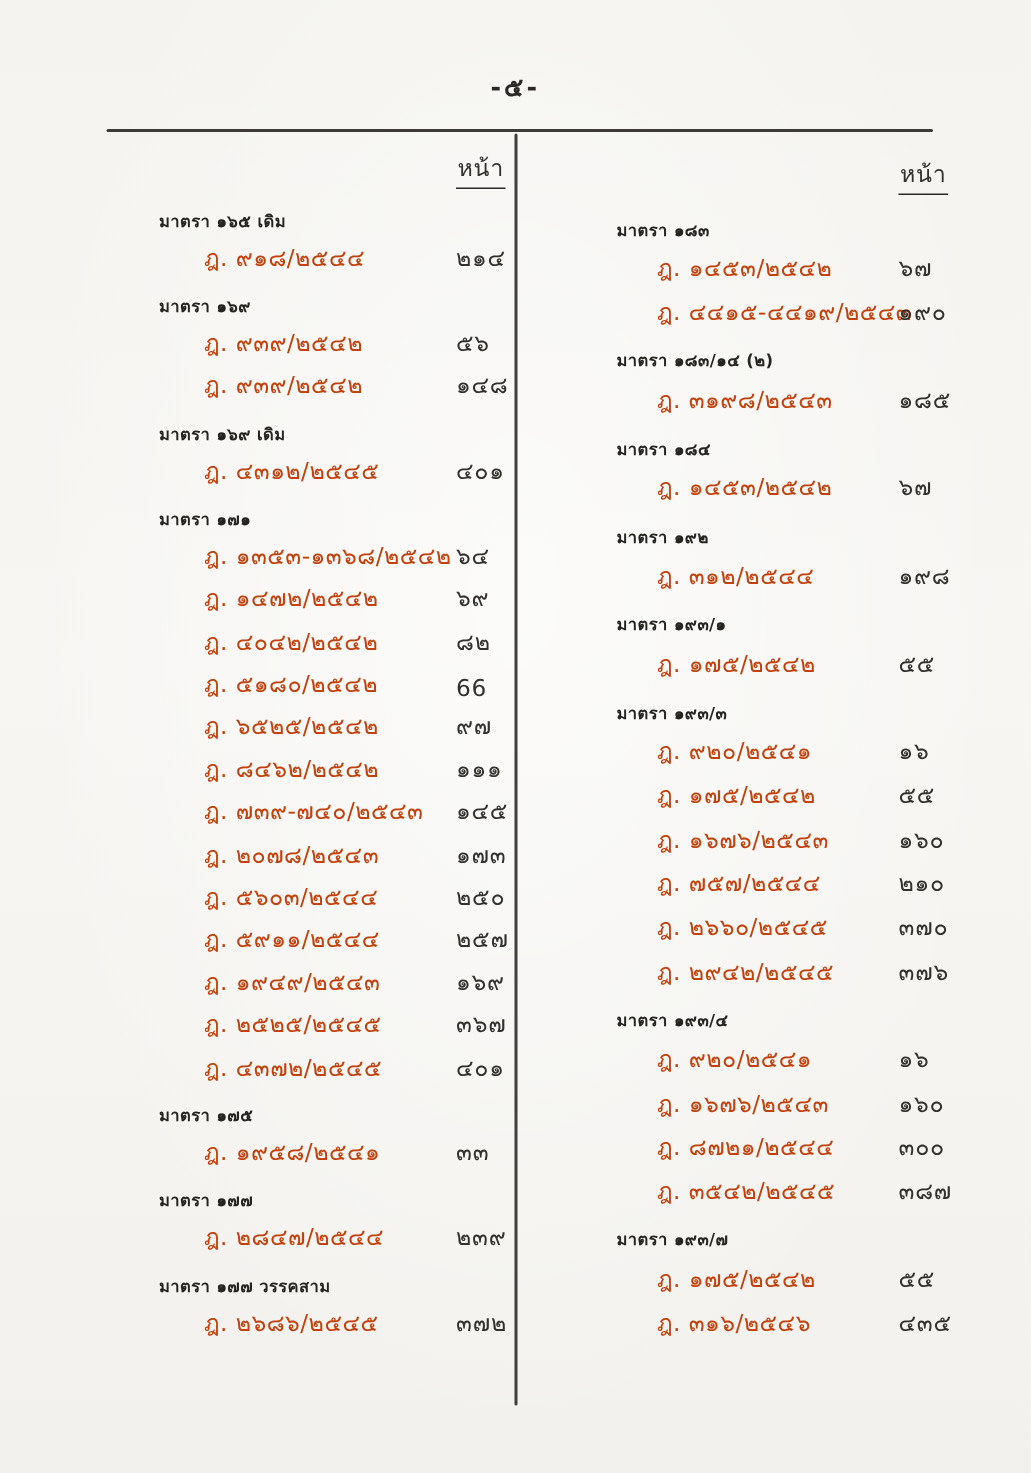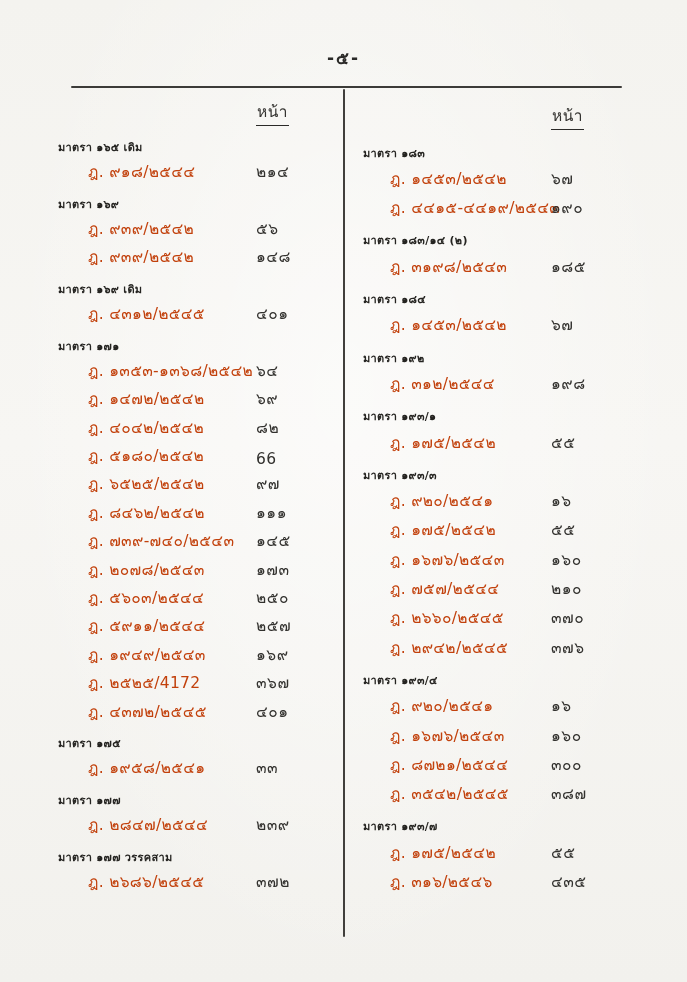--- a/index.html
+++ b/index.html
@@ -49,21 +49,21 @@
     white-space:nowrap;
   }
   .col-left .indent{padding-left:30px;}
   .col-right .indent{padding-left:27px;}
   .pagecol{
     position:absolute;font-weight:400;font-size:15.5px;color:#32312e;
     letter-spacing:.5px;
   }
   .col-left .pagecol{left:198px;}
   .col-right .pagecol{left:188px;}
-  .row{position:relative;}
+  .row{position:relative;margin-left:48px;}
 </style>
 </head>
 <body>
 
 <div class="paper-shade"></div>
 
 <div class="page-num-top">-๕-</div>
 
 <div class="top-rule"></div>
 <div class="col-divider"></div>
@@ -138,21 +138,21 @@
     </div>
     <div class="row">
       <span class="cite indent">ฎ. ๕๙๑๑/๒๕๔๔</span>
       <span class="pagecol">๒๕๗</span>
     </div>
     <div class="row">
       <span class="cite indent">ฎ. ๑๙๔๙/๒๕๔๓</span>
       <span class="pagecol">๑๖๙</span>
     </div>
     <div class="row">
-      <span class="cite indent">ฎ. ๒๕๒๕/4172</span>
+      <span class="cite indent">ฎ. ๒๕๒๕/๒๕๔๕</span>
       <span class="pagecol">๓๖๗</span>
     </div>
     <div class="row">
       <span class="cite indent">ฎ. ๔๓๗๒/๒๕๔๕</span>
       <span class="pagecol">๔๐๑</span>
     </div>
     <div class="row">
       <span class="sec-title">มาตรา ๑๗๕</span>
     </div>
     <div class="row">

